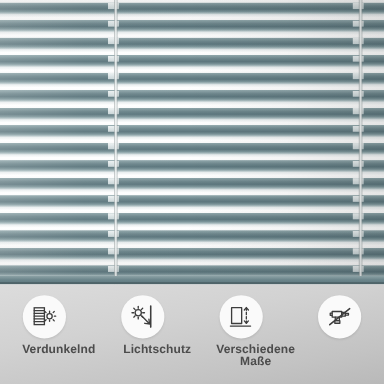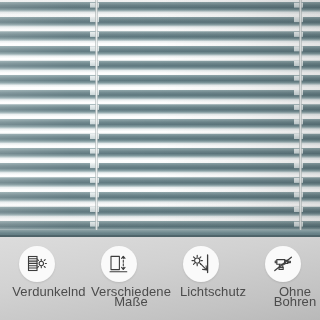--- a/index.html
+++ b/index.html
@@ -148,23 +148,23 @@
     border-radius: 50%;
     background: #fafafa;
     display: flex;
     align-items: center;
     justify-content: center;
     box-shadow: 0 1px 2px rgba(0,0,0,0.10);
   }
   .badge svg { display: block; }
   .feature-label {
     margin-top: 5px;
-    font-size: 13px;
+    font-size: 10px;
     line-height: 10px;
-    font-weight: normal;
+    font-weight: bold;
     color: #4c4c4c;
     letter-spacing: 0.1px;
     white-space: pre-line;
     margin-left: 24px;
   }
 </style>
 </head>
 <body>
 
 <div id="page">
@@ -203,36 +203,20 @@
             <line x1="13.4" y1="14.5" x2="12.6" y2="15.3"></line>
           </svg>
         </span>
       </div>
       <div class="feature-label">Verdunkelnd</div>
     </div>
 
     <div class="feature">
       <div class="badge">
         <span>
-          <svg width="24" height="24" viewBox="0 0 24 24" fill="none" stroke="#3d3d3d" stroke-width="1.1" stroke-linecap="round" stroke-linejoin="round">
-            <rect x="4.0" y="4.4" width="8.4" height="13.2" fill="none"></rect>
-            <line x1="3.0" y1="19.7" x2="19.8" y2="19.7"></line>
-            <line x1="16.3" y1="4.6" x2="16.3" y2="17.2" stroke-dasharray="2 1.6"></line>
-            <path d="M14.6 6.3 L16.3 4.3 L18.0 6.3"></path>
-            <path d="M14.6 15.4 L16.3 17.4 L18.0 15.4"></path>
-          </svg>
-        </span>
-      </div>
-      <div class="feature-label">Verschiedene
-Maße</div>
-    </div>
-
-    <div class="feature">
-      <div class="badge">
-        <span>
           <svg width="24" height="24" viewBox="0 0 24 24" fill="none" stroke="#3d3d3d" stroke-width="1.1" stroke-linecap="round">
             <circle cx="8.2" cy="8.6" r="2.6"></circle>
             <line x1="8.2" y1="3.4" x2="8.2" y2="4.9"></line>
             <line x1="8.2" y1="12.3" x2="8.2" y2="13.8"></line>
             <line x1="3.0" y1="8.6" x2="4.5" y2="8.6"></line>
             <line x1="11.9" y1="8.6" x2="13.4" y2="8.6"></line>
             <line x1="4.5" y1="4.9" x2="5.6" y2="6.0"></line>
             <line x1="10.8" y1="11.2" x2="11.9" y2="12.3"></line>
             <line x1="4.5" y1="12.3" x2="5.6" y2="11.2"></line>
             <line x1="10.8" y1="6.0" x2="11.9" y2="4.9"></line>
@@ -242,29 +226,43 @@
           </svg>
         </span>
       </div>
       <div class="feature-label">Lichtschutz</div>
     </div>
 
     <div class="feature">
       <div class="badge">
         <span>
           <svg width="24" height="24" viewBox="0 0 24 24" fill="none" stroke="#3d3d3d" stroke-width="1.1" stroke-linecap="round" stroke-linejoin="round">
+            <rect x="4.0" y="4.4" width="8.4" height="13.2" fill="none"></rect>
+            <line x1="3.0" y1="19.7" x2="19.8" y2="19.7"></line>
+            <line x1="16.3" y1="4.6" x2="16.3" y2="17.2" stroke-dasharray="2 1.6"></line>
+            <path d="M14.6 6.3 L16.3 4.3 L18.0 6.3"></path>
+            <path d="M14.6 15.4 L16.3 17.4 L18.0 15.4"></path>
+          </svg>
+        </span>
+      </div>
+      <div class="feature-label">Verschiedene
+Maße</div>
+    </div>
+
+    <div class="feature">
+      <div class="badge">
+        <span>
+          <svg width="24" height="24" viewBox="0 0 24 24" fill="none" stroke="#3d3d3d" stroke-width="1.1" stroke-linecap="round" stroke-linejoin="round">
             <path d="M5.8 7.6 h8.0 v4.6 h-8.0 z" fill="none"></path>
             <path d="M13.8 8.4 h3.0 v3.0 h-3.0 z" fill="none"></path>
             <path d="M16.8 9.2 h2.6 v1.4 h-2.6 z" fill="none"></path>
             <path d="M8.4 12.2 v3.0 h3.4 v-3.0" fill="none"></path>
             <path d="M8.0 15.2 h4.2 v2.2 h-4.2 z" fill="none"></path>
             <path d="M5.8 9.0 h-1.6 v1.8 h1.6" fill="none"></path>
             <line x1="3.8" y1="18.6" x2="20.4" y2="5.2" stroke-width="1.3"></line>
           </svg>
         </span>
       </div>
-      <div class="feature-label">Ohne
-Bohren</div>
     </div>
 
 
   </div>
 </div>
 
 </body></html>

